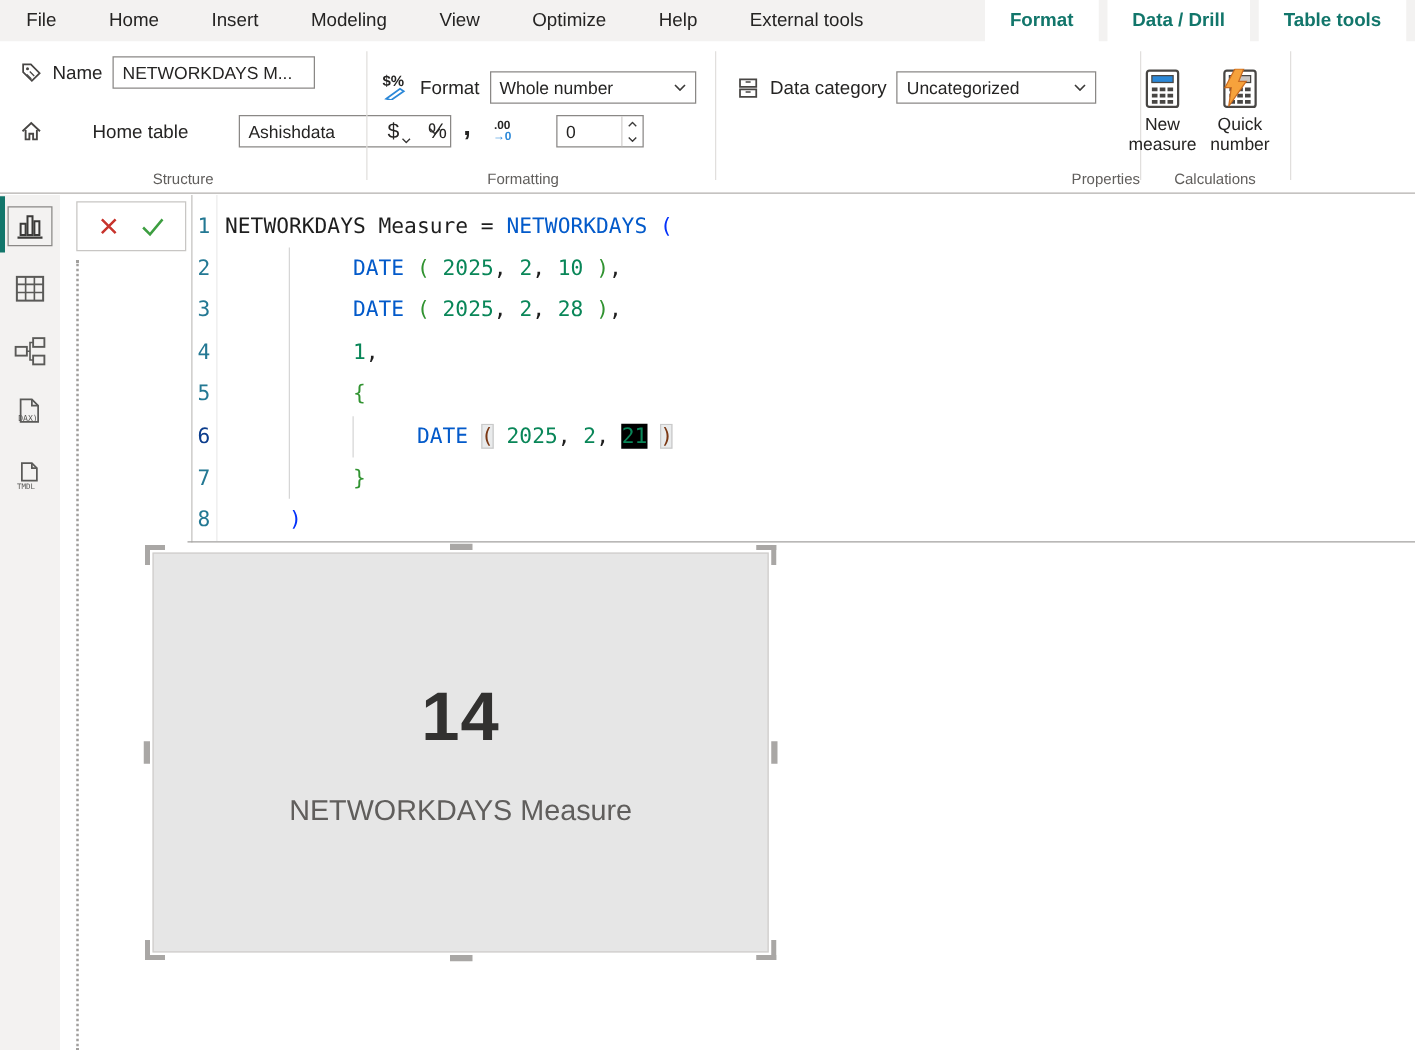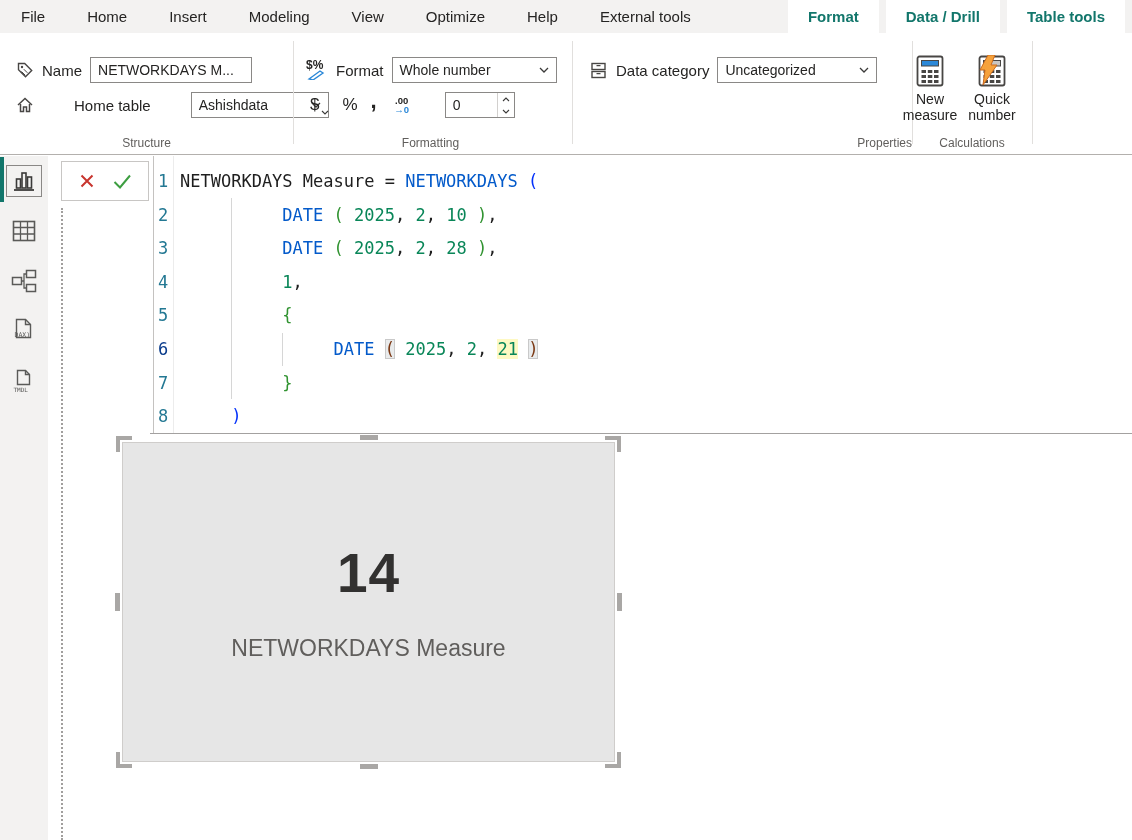--- a/index.html
+++ b/index.html
@@ -72,21 +72,21 @@
   .lnum  { position:absolute; left:110px; color:var(--linenum); }
   .lnum.active { color:var(--linenum_active); }
   .ltext { position:absolute; left:132px; }
   .tk-txt { color:#1e1e1e; }
   .tk-kw  { color:var(--keyword); }
   .tk-num { color:var(--number); }
   .tk-b1  { color:var(--bracket1); }
   .tk-b2  { color:var(--bracket2); }
   .tk-b3  { color:var(--bracket3); }
   .tk-hl  { background:#e9ebec; box-shadow:inset 0 0 0 1px #c9c9c9; }
-  .tk-sel { background:#fef9c3;text-align:right; }
+  .tk-sel { background:#000000;text-align:right; }
 
   
   .visual { position:absolute; left:74px; top:286px; width:493px; height:320px; }
   .card { position:absolute; inset:0; background:var(--card_bg); border:1px solid #cfcdcb; }
   .card-value { position:absolute; top:98px; left:0; right:0; text-align:center;
                 font-size:55px; font-weight:600; color:#323130; letter-spacing:1px; }
   .card-label { position:absolute; top:192px; left:0; right:0; text-align:center;
                 font-size:23px; color:#605e5c; }
   .h { position:absolute; background:#a9a7a5; }
   .h.tl-h { left:-6px;  top:-6px;    width:16px; height:4px; }
@@ -118,36 +118,36 @@
     </div>
   <div class="ctx-tabs" id="ctx-tabs">
       <div class="ctx-tab active">Format</div>
       <div class="ctx-tab">Data / Drill</div>
       <div class="ctx-tab">Table tools</div>
     </div>
 </div>
 
 <div class="ribbon">
 
-  <div class="rrow" style="left:16px; top:24px;">
+  <div class="rrow" style="left:16px; top:12px;">
     <svg width="18" height="18" viewBox="0 0 18 18">
       <path d="M2.5 2.5 h6.2 l7 7 -6.2 6.2 -7 -7 z" fill="none" stroke="#484644" stroke-width="1.4"></path>
       <circle cx="6" cy="6" r="1.2" fill="#484644"></circle>
       <path d="M5.5 10.5 l3.6 3.6 M7.8 8.2 l3.6 3.6" stroke="#484644" stroke-width="1"></path>
     </svg>
     <span class="rlabel">Name</span>
     <input class="rinput" value="NETWORKDAYS M..." style="">
   </div>
   <div class="rrow" style="left:16px; top:59px;gap:40px;">
     <svg width="18" height="18" viewBox="0 0 18 18">
       <path d="M2 9 L9 2.5 L16 9" fill="none" stroke="#484644" stroke-width="1.5"></path>
       <path d="M4.5 8 V15.5 H7.5 V11 h3 v4.5 h3 V8" fill="none" stroke="#484644" stroke-width="1.5"></path>
     </svg>
     <span class="rlabel">Home table</span>
-    <div class="rselect" style="width:138px;">
+    <div class="rselect" style="width:170px;">
       <span>Ashishdata</span>
       <svg class="chev" width="10" height="6" viewBox="0 0 10 6">
         <path d="M1 1 L5 5 L9 1" fill="none" stroke="#3b3a39" stroke-width="1.3"></path>
         </svg>
     </div>
   </div>
   <div class="rgroup-label" style="left:0; width:293px;">Structure</div>
   <div class="rsep" style="left:293px;"></div>
 
   <div class="rrow" style="left:306px; top:24px;">
@@ -187,21 +187,21 @@
             </svg>
         </div>
         <div>
           <svg width="8" height="5" viewBox="0 0 8 5">
               <path d="M1 1 L4 4 L7 1" fill="none" stroke="#3b3a39" stroke-width="1.1"></path>
             </svg>
         </div>
       </div>
     </div>
   </div>
-  <div class="rgroup-label" style="left:291px; width:279px;">Formatting</div>
+  <div class="rgroup-label" style="left:279px; width:279px;">Formatting</div>
   <div class="rsep" style="left:572px;"></div>
 
   <div class="rrow" style="left:589px; top:24px;">
     <svg width="19" height="19" viewBox="0 0 19 19">
       <rect x="3" y="2.5" width="13" height="6" fill="none" stroke="#484644" stroke-width="1.4"></rect>
       <rect x="3" y="10.5" width="13" height="6" fill="none" stroke="#484644" stroke-width="1.4"></rect>
       <path d="M7.5 4.6 h4 M7.5 12.6 h4" stroke="#484644" stroke-width="1.2"></path>
     </svg>
     <span class="rlabel">Data category</span>
     <div class="rselect" style="width:160px;">

